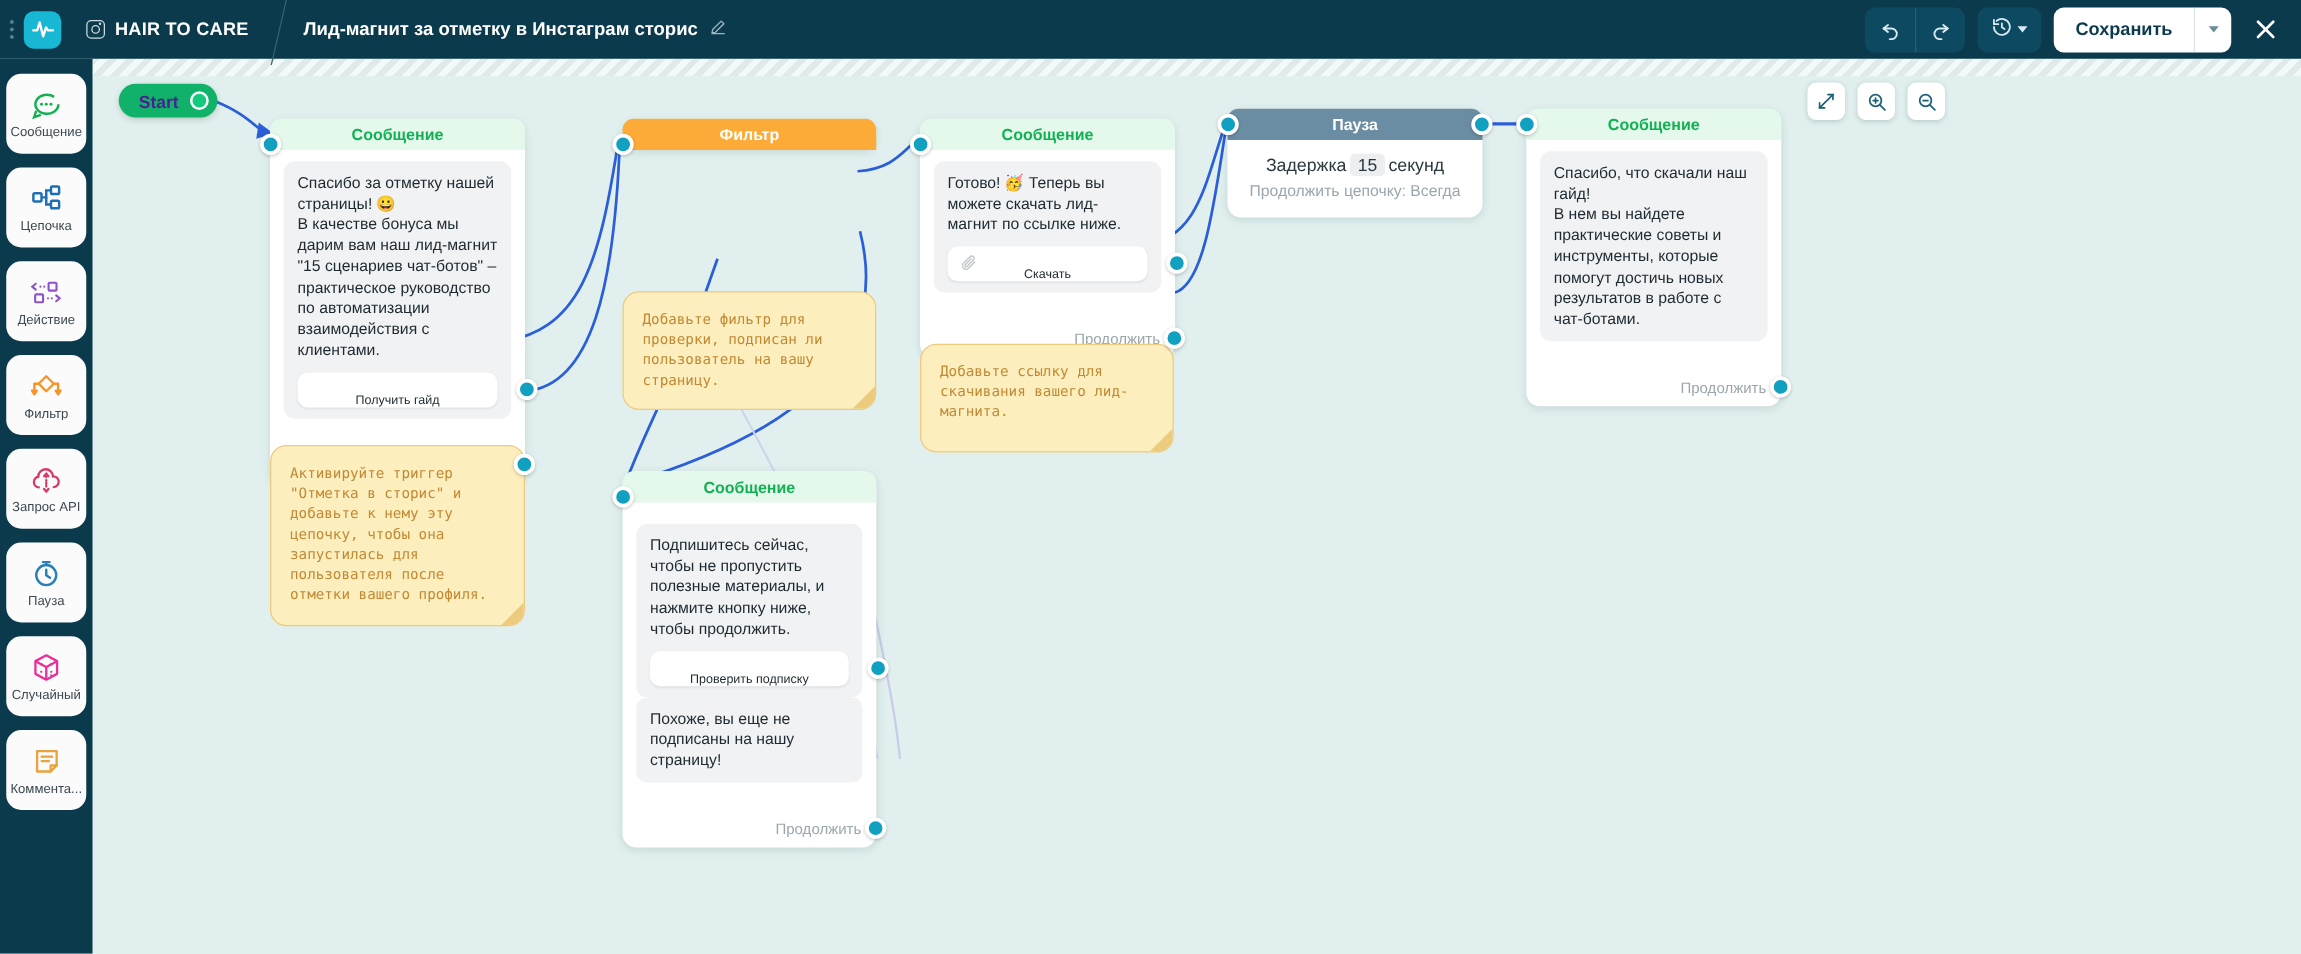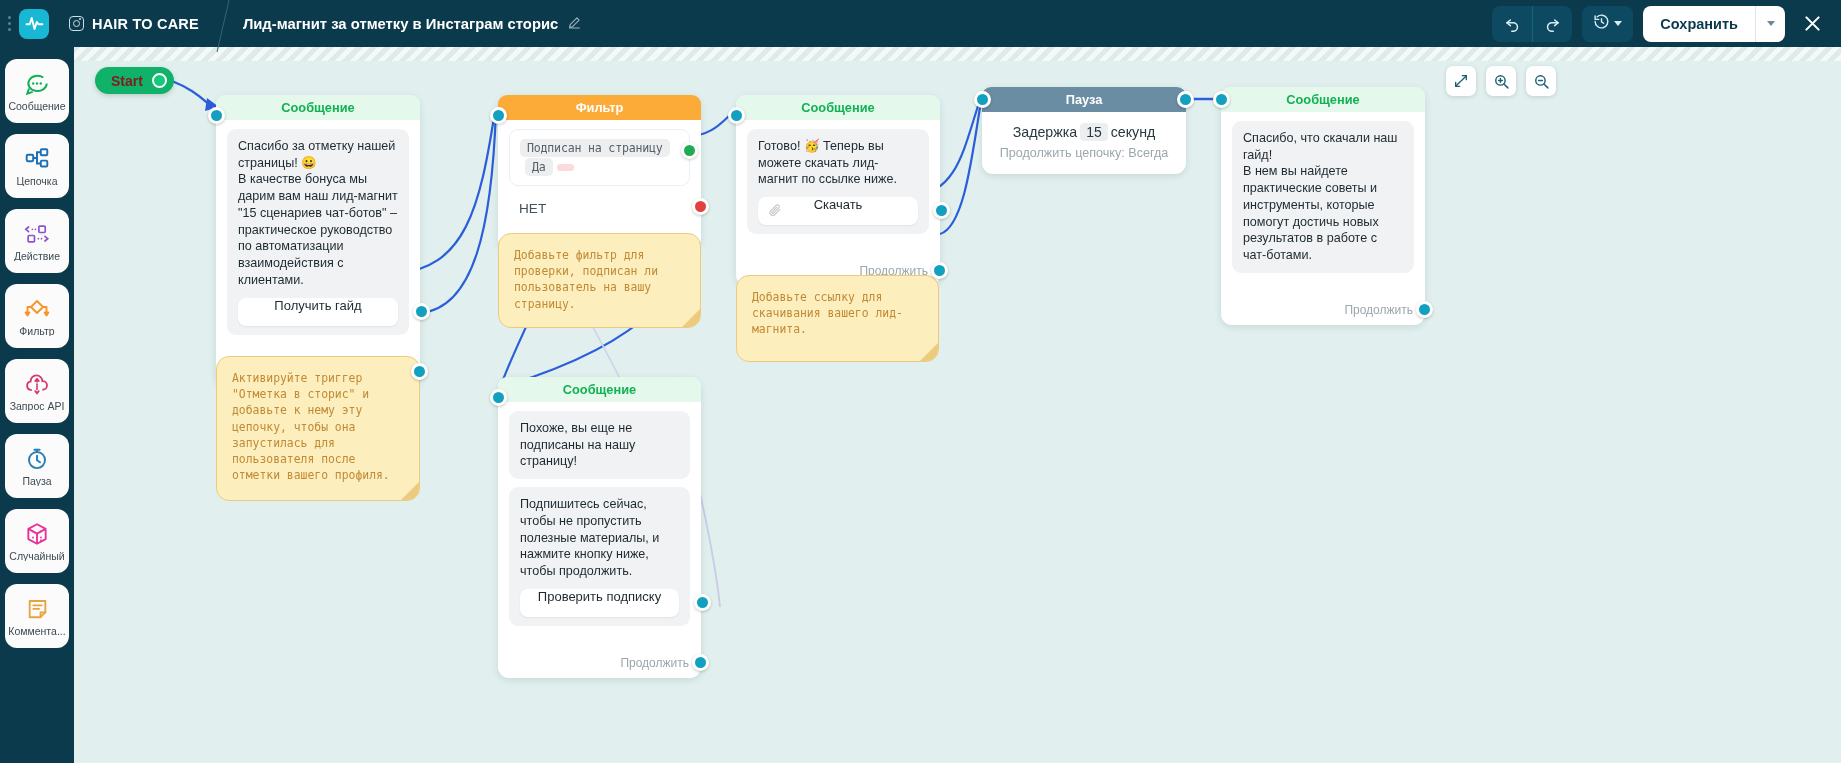--- a/index.html
+++ b/index.html
@@ -136,22 +136,22 @@
   .node-body { padding: 9px 11px 8px 11px; }
 
   .bubble {
     background: #f1f2f4; border-radius: 9px; padding: 9px 11px 9px 11px;
   }
   .bubble-text {
     font-size: 12.6px; line-height: 1.33; color: #1d2a30; white-space: pre-line;
   }
   .bubble-btn {
     margin-top: 9px; background: #ffffff; border-radius: 8px; height: 28px;
-    display: flex; align-items: flex-start; justify-content: center;
-    font-size: 13px; color: #1d2a30; position: relative;
+    display: flex; align-items: flex-end; justify-content: center;
+    font-size: 10px; color: #1d2a30; position: relative;
     box-shadow: 0 1px 2px rgba(0,0,0,.07);
   }
   .bubble-btn .clip { position: absolute; left: 10px; top: 6px; opacity: .45; }
   .node-foot {
     display: flex; align-items: center; justify-content: flex-end;
     padding: 6px 12px 8px 0; font-size: 12px; color: #9aa7ad; margin-top: 16px;
   }
 
   
   .port {
@@ -186,21 +186,21 @@
   .pause-val {
     display: inline-block; background: #edeef0; border-radius: 4px;
     padding: 1px 6px; margin: 0 3px; font-size: 14px; color: #2a3940;
   }
   .pause-line2 { font-size: 12.6px; color: #9aa7ad; margin-top: 5px; }
 
   
   .start-pill {
     position: absolute; display: flex; align-items: center; gap: 9px;
     background: #10b26a; border-radius: 16px; height: 27px; padding: 0 7px 0 16px;
-    color: #7f1d1d; font-size: 14px; font-weight: bold;
+    color: #4c1d95; font-size: 14px; font-weight: bold;
     box-shadow: 0 2px 5px rgba(0,0,0,.16);
   }
   .start-dot {
     width: 15px; height: 15px; border-radius: 50%; background: #13c97a;
     border: 2.5px solid #ffffff;
   }
 
   
   .sticky {
     position: absolute; background: #fdeebe; border: 1px solid #eccb7f;
@@ -457,31 +457,20 @@
       </div>
       <div class="node-foot">
         <span>Продолжить</span>
         <span class="port" style="right:-8px; bottom:7px;"></span>
       </div>
     </div>
 
     <div class="node" style="left:424px; top:48px; width:203px;">
       <div class="port" style="left:-8px; top:12px;"></div>
       <div class="node-head head-filter">Фильтр</div>
-      <div class="node-body">
-        <div class="filter-row">
-          <span class="chip">Подписан на страницу</span><span class="chip chip-sm">Да</span>
-          <div class="chip-pink"></div>
-          <span class="port green" style="right:-9px; top:12px;"></span>
-        </div>
-        <div class="filter-row under">
-          <div class="filter-no">НЕТ</div>
-          <span class="port red" style="right:-19px; top:5px;"></span>
-        </div>
-      </div>
     </div>
 
     <div class="node" style="left:662px; top:48px; width:204px;">
       <div class="port" style="left:-8px; top:12px;"></div>
       <div class="node-head head-msg">Сообщение</div>
       <div class="node-body">
         <div class="bubble">
           <div class="bubble-text">Готово! 🥳 Теперь вы можете скачать лид-магнит по ссылке ниже.</div>
           <div class="bubble-btn">
             <span class="clip">
@@ -524,29 +513,29 @@
       <div class="node-foot">
         <span>Продолжить</span>
         <span class="port" style="right:-8px; bottom:7px;"></span>
       </div>
     </div>
 
     <div class="node" style="left:424px; top:330px; width:203px;">
       <div class="port" style="left:-8px; top:12px;"></div>
       <div class="node-head head-msg">Сообщение</div>
       <div class="node-body">
-        <div class="bubble">
-          <div class="bubble-text">Похоже, вы еще не подписаны на нашу страницу!</div>
-        </div>
         <div class="bubble" style="margin-top:8px;">
           <div class="bubble-text">Подпишитесь сейчас, чтобы не пропустить полезные материалы, и нажмите кнопку ниже, чтобы продолжить.</div>
           <div class="bubble-btn">
             <span>Проверить подписку</span>
             <span class="port" style="right:-32px; top:5px;"></span>
           </div>
+        </div>
+        <div class="bubble">
+          <div class="bubble-text">Похоже, вы еще не подписаны на нашу страницу!</div>
         </div>
       </div>
       <div class="node-foot">
         <span>Продолжить</span>
         <span class="port" style="right:-8px; bottom:7px;"></span>
       </div>
     </div>
 
     <div class="sticky" style="left:424px; top:186px; width:203px; height:95px;">Добавьте фильтр для проверки, подписан ли пользователь на вашу страницу.</div>
 

